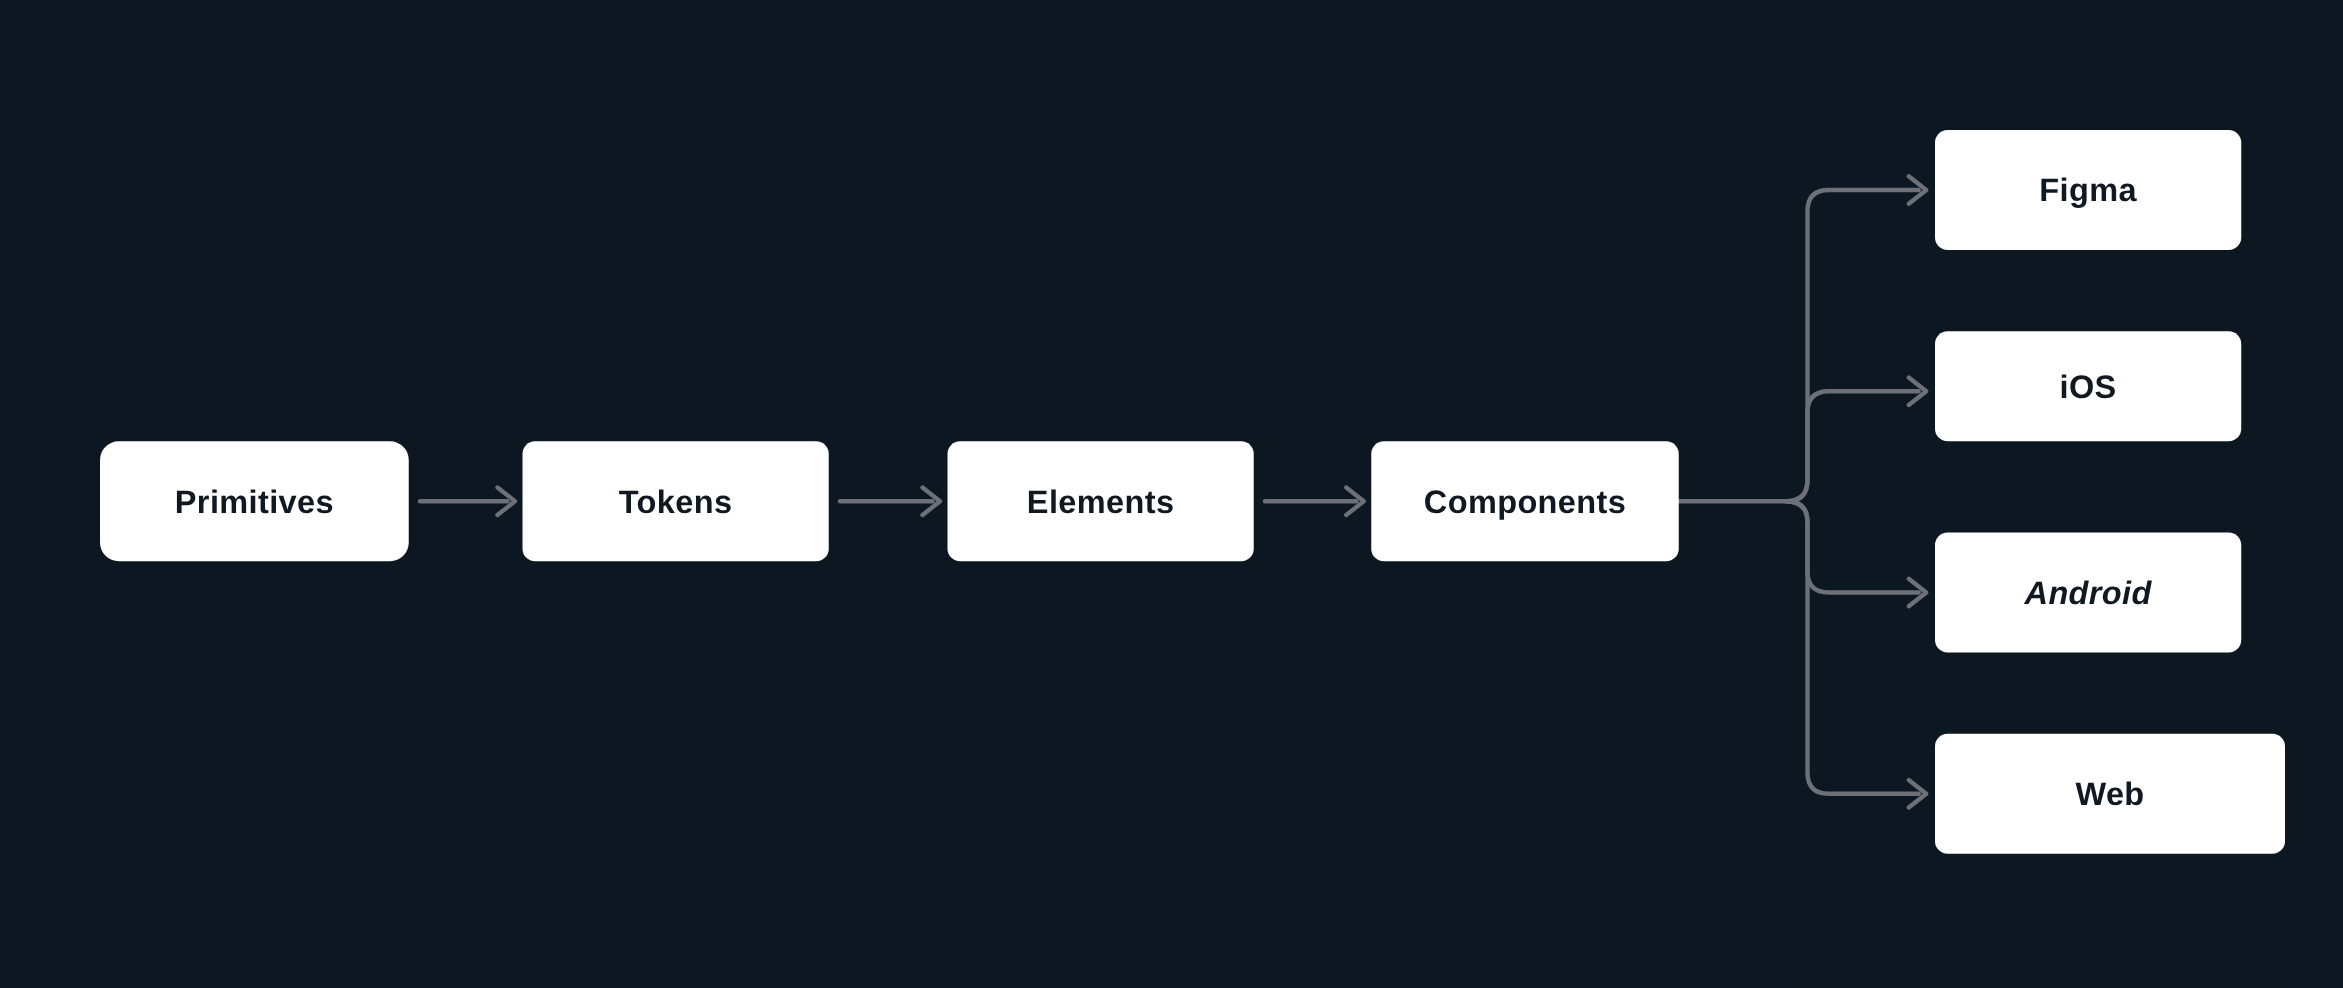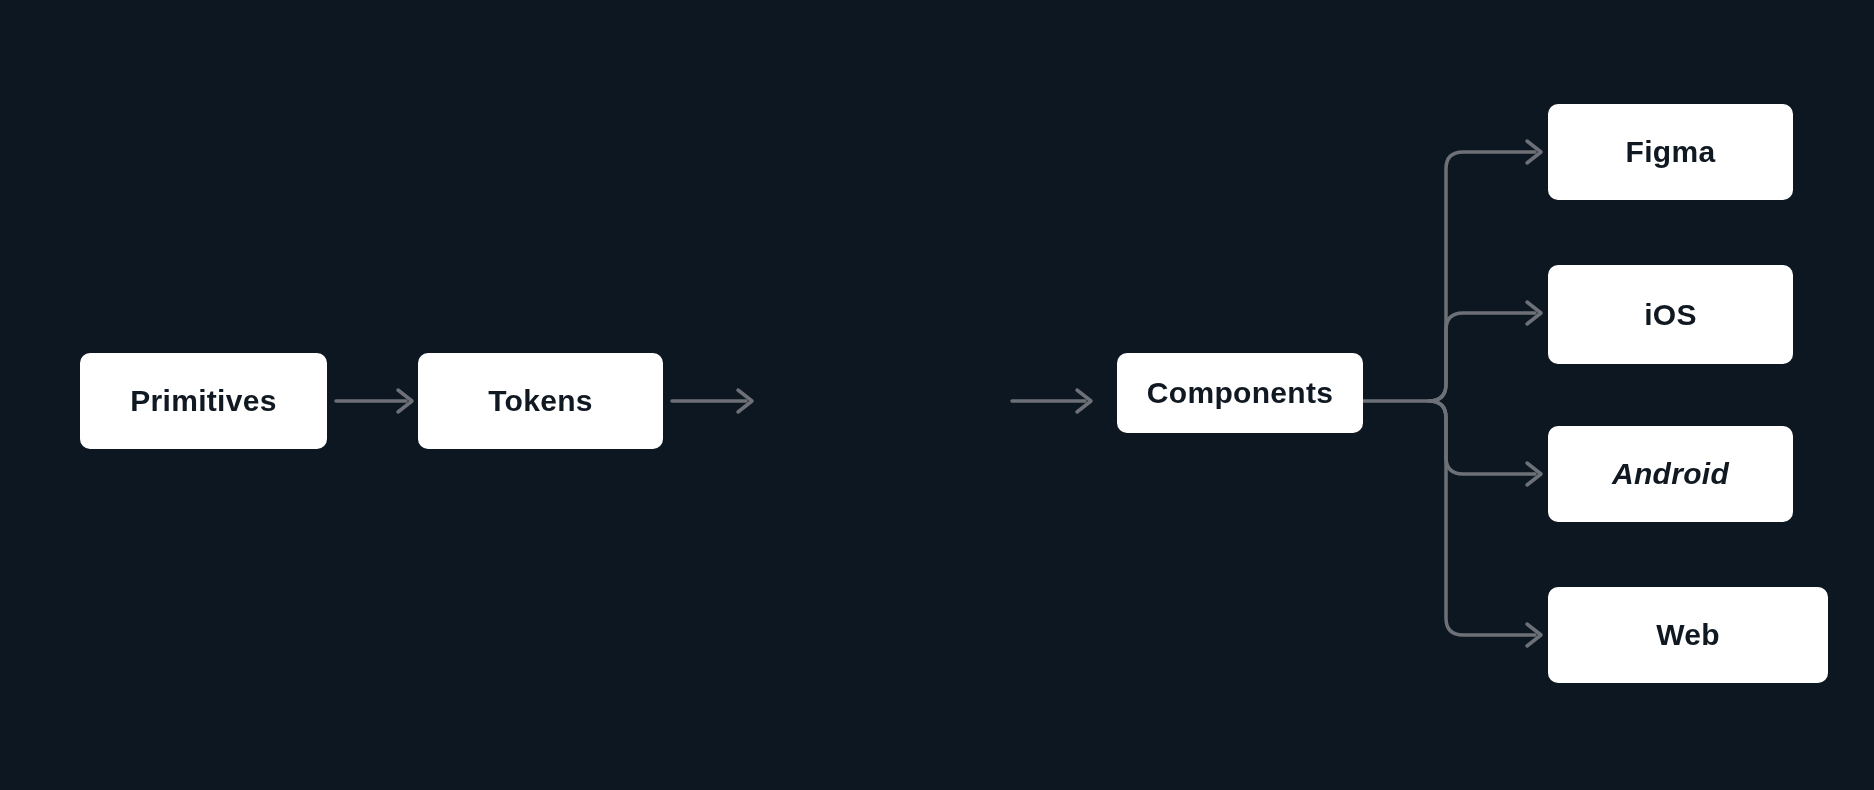--- a/index.html
+++ b/index.html
@@ -30,29 +30,29 @@
   }
   .node{
     position:absolute;
     background:var(--node-bg);
     border-radius:10px;
     display:flex;
     align-items:center;
     justify-content:center;
     color:var(--node-text);
     font-weight:bold;
-    font-size:30px;
+    font-size:26px;
     letter-spacing:0.3px;
   }
-  .n-primitives{left:80px;top:353px;width:247px;height:96px;}
+  .n-primitives{left:80px;top:353px;width:247px;height:96px;border-radius:15px;}
   .n-tokens{left:418px;top:353px;width:245px;height:96px;}
   .n-elements{left:758px;top:353px;width:245px;height:96px;}
-  .n-components{left:1097px;top:353px;width:246px;height:80px;margin-left:20px;}
+  .n-components{left:1097px;top:353px;width:246px;height:96px;}
   .n-figma{left:1548px;top:104px;width:245px;height:96px;}
-  .n-ios{left:1548px;top:265px;width:245px;height:99px;}
+  .n-ios{left:1548px;top:265px;width:245px;height:88px;}
   .n-android{left:1548px;top:426px;width:245px;height:96px;font-style:italic;}
   .n-web{left:1548px;top:587px;width:280px;height:96px;}
 </style>
 </head>
 <body>
 
 <div class="canvas">
 
   <svg class="edges" viewBox="0 0 1874 790" xmlns="http://www.w3.org/2000/svg">
 
@@ -95,20 +95,23 @@
       <path d="M1527 624 L1541 635 L1527 646"></path>
     </g>
   </svg>
 
   <div class="node n-primitives">
     <span>Primitives</span>
   </div>
   <div class="node n-tokens">
     <span>Tokens</span>
   </div>
+  <div class="node n-elements">
+    <span>Elements</span>
+  </div>
   <div class="node n-components">
     <span>Components</span>
   </div>
   <div class="node n-figma">
     <span>Figma</span>
   </div>
   <div class="node n-ios">
     <span>iOS</span>
   </div>
   <div class="node n-android">

